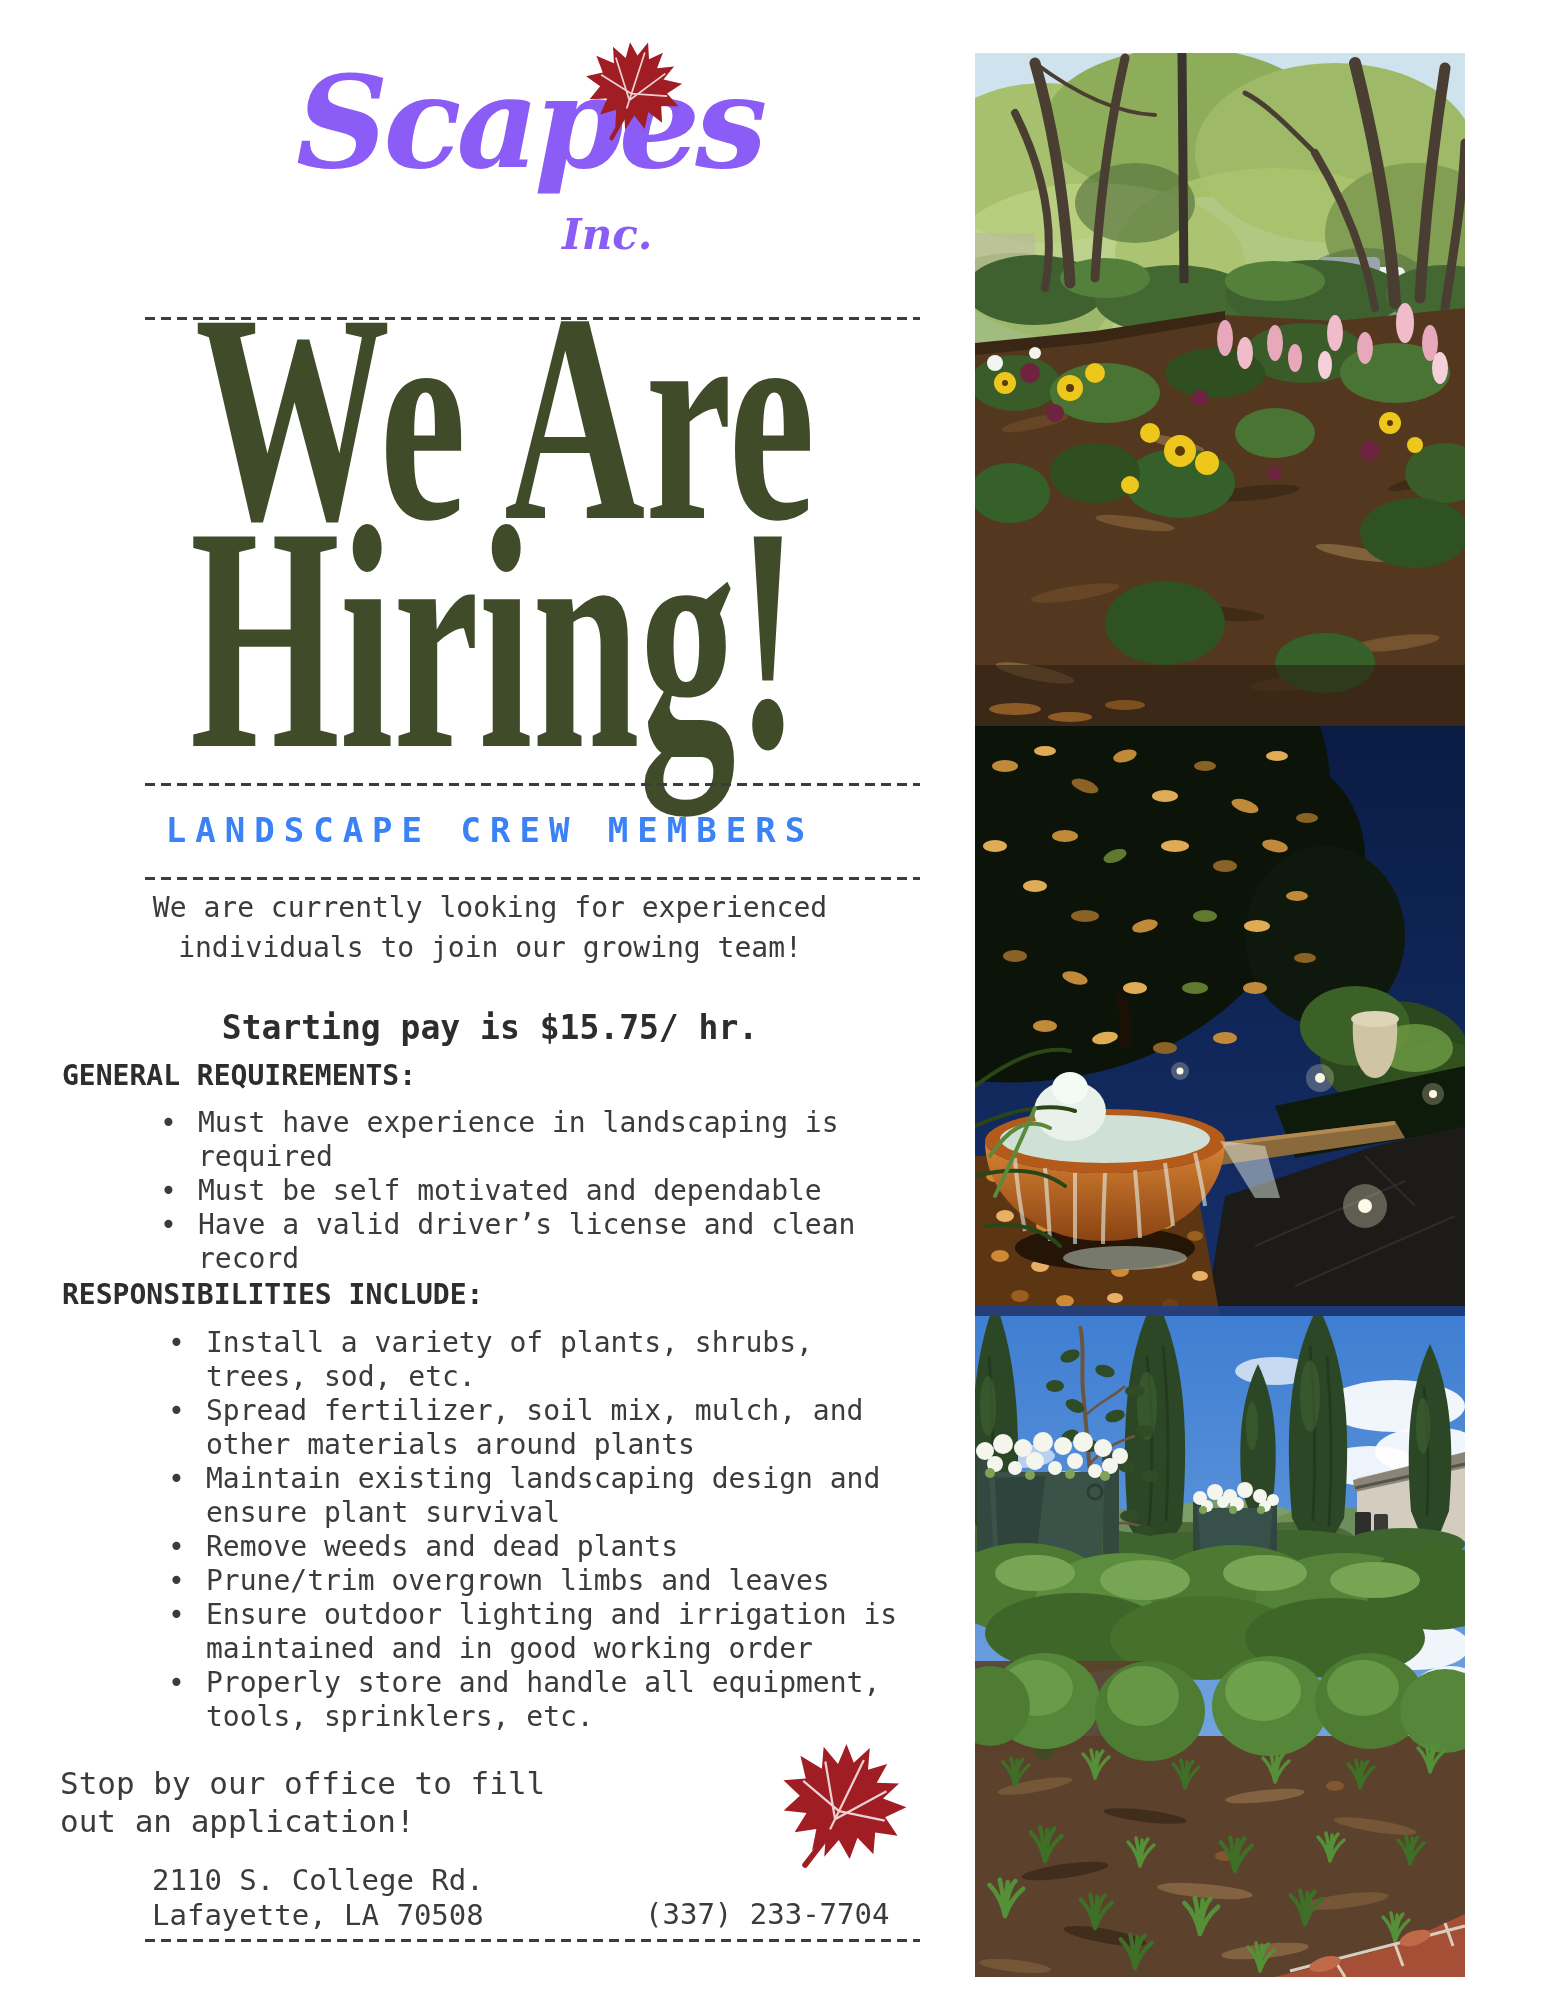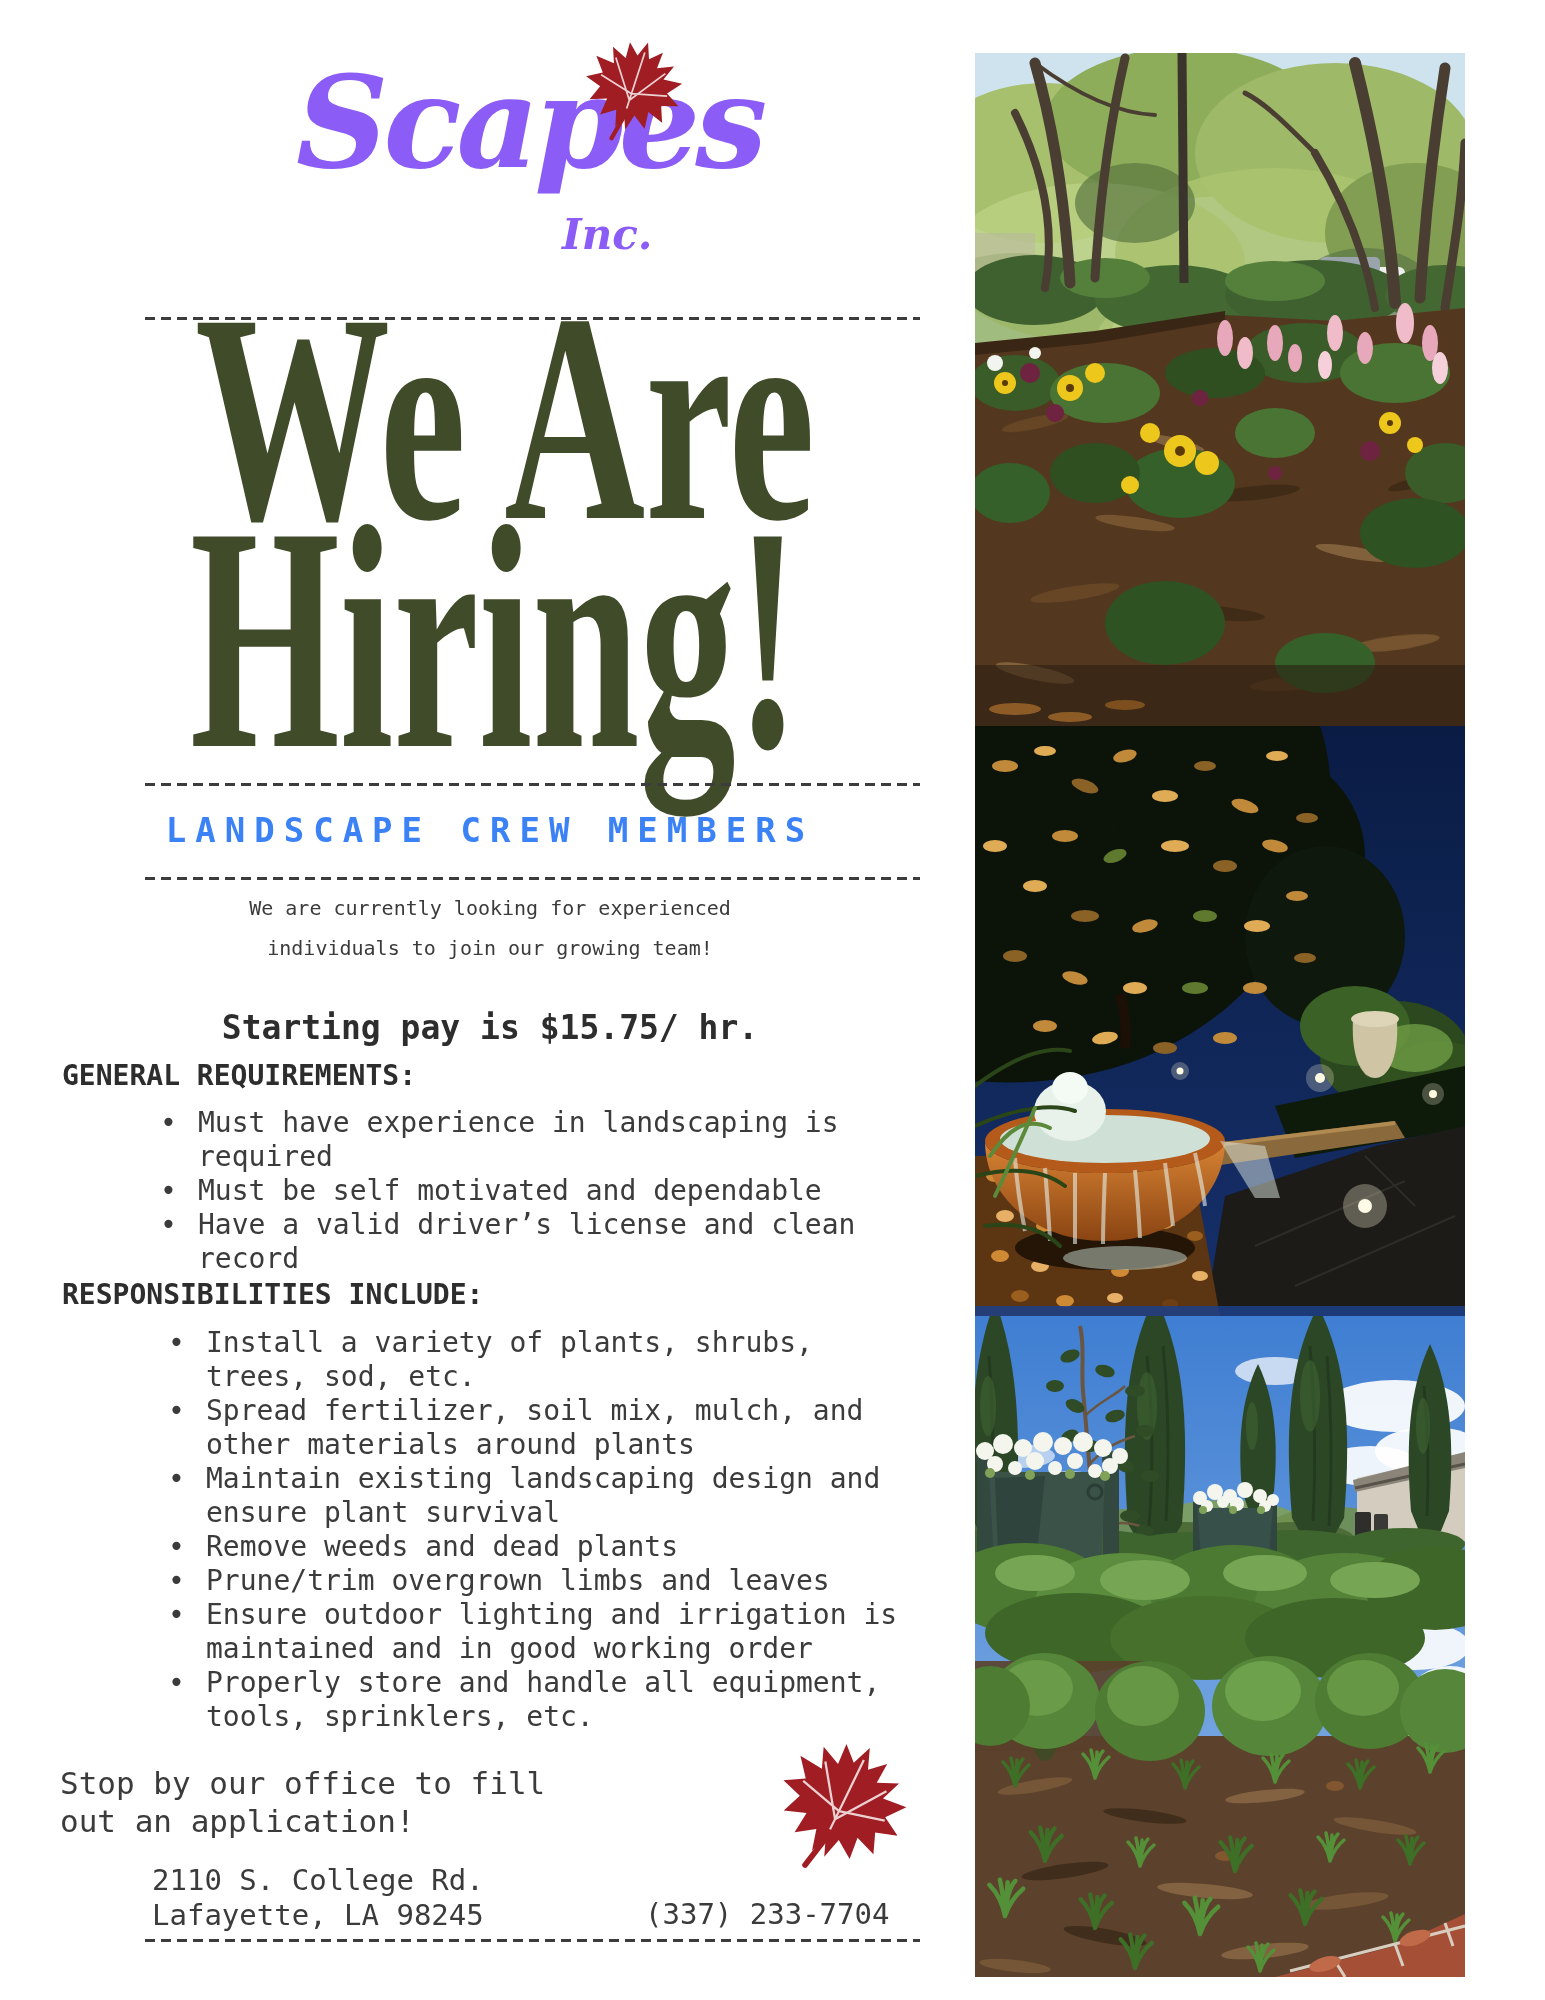--- a/index.html
+++ b/index.html
@@ -16,21 +16,21 @@
   .brand-suffix{position:absolute;left:562px;top:210px;font-family:"DejaVu Serif","Liberation Serif",serif;
     font-style:italic;font-weight:bold;font-size:42px;color:#8b5cf6;}
   .leaf-logo{position:absolute;left:580px;top:36px;width:104px;height:112px;transform:rotate(18deg);}
   .leaf-cta{position:absolute;left:772px;top:1736px;width:136px;height:146px;transform:rotate(26deg);}
   
   .headline-svg{position:absolute;left:60px;top:300px;width:860px;height:530px;overflow:visible;}
   .hl{font-family:"Liberation Serif","DejaVu Serif",serif;font-weight:bold;fill:#404b2a;}
   
   .position-title{position:absolute;left:60px;top:810px;width:860px;text-align:center;
     font-size:34px;font-weight:bold;letter-spacing:9px;color:#3b82f6;}
-  .intro{position:absolute;left:60px;top:888px;width:860px;text-align:center;font-size:20px;line-height:40px;}
+  .intro{position:absolute;left:60px;top:888px;width:860px;text-align:center;font-size:28px;line-height:40px;}
   .pay{position:absolute;left:60px;top:1008px;width:860px;text-align:center;font-size:33px;font-weight:bold;color:#2d2d2d;}
   .sec-heading{position:absolute;left:62px;font-size:28px;font-weight:bold;color:#2d2d2d;}
   .blist{position:absolute;list-style:none;margin:0;padding:0;font-size:28px;line-height:34px;}
   .blist li{display:flex;}
   .blist .dot{flex:none;width:48px;padding-left:10px;box-sizing:border-box;}
   .blist .btext{white-space:pre-line;}
   .cta{position:absolute;left:60px;top:1764px;width:830px;font-size:31px;line-height:38px;}
   .address{position:absolute;left:152px;top:1863px;font-size:29px;line-height:35px;}
   .phone{position:absolute;left:645px;top:1897px;font-size:29px;}
   
@@ -133,21 +133,21 @@
   </div>
 
   <svg class="leaf-cta" viewBox="0 0 120 128" aria-hidden="true">
     <path fill="#a01d24" d="M60 4 L67 22 L80 10 L79 29 L97 21 L90 39 L112 37 L99 53 L116 63 L97 69 L104 87 L85 80 L87 100 L71 89 L66 108 L60 93 L54 108 L49 89 L33 100 L35 80 L16 87 L23 69 L4 63 L21 53 L8 37 L30 39 L23 21 L41 29 L40 10 L53 22 Z"></path>
     <path stroke="#a01d24" stroke-width="5" stroke-linecap="round" d="M60 93 L54 122" fill="none"></path>
     <path stroke="#ffffff" stroke-width="2" opacity="0.8" fill="none" d="M60 84 L60 16 M60 74 L90 32 M60 74 L30 32 M60 66 L100 56 M60 66 L20 56"></path>
   </svg>
 
   <div class="address">
     <div>2110 S. College Rd.</div>
-    <div>Lafayette, LA 98245</div>
+    <div>Lafayette, LA 70508</div>
   </div>
   <div class="phone">(337) 233-7704</div>
 
   <div class="divider" style="top:1939px"></div>
 
   <div class="photo" id="photo1">
     <svg viewBox="0 0 490 673" aria-hidden="true">
       <rect width="490" height="673" fill="#cfe3ee"></rect>
       <g opacity="0.96">
         <ellipse cx="70" cy="110" rx="120" ry="80" fill="#a6bf68"></ellipse>

